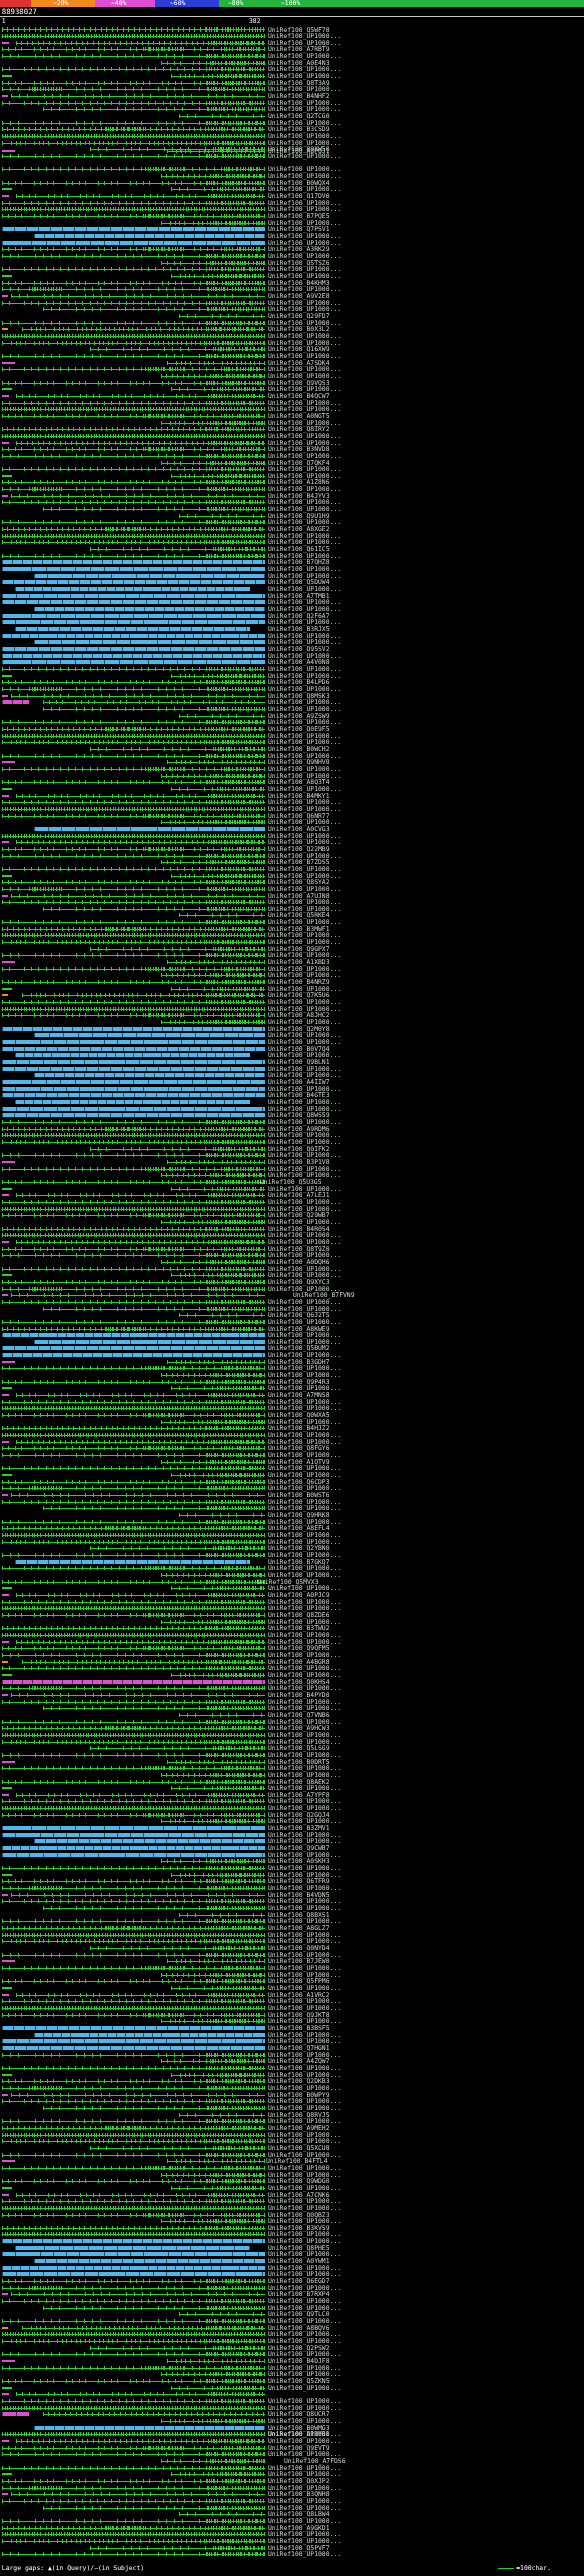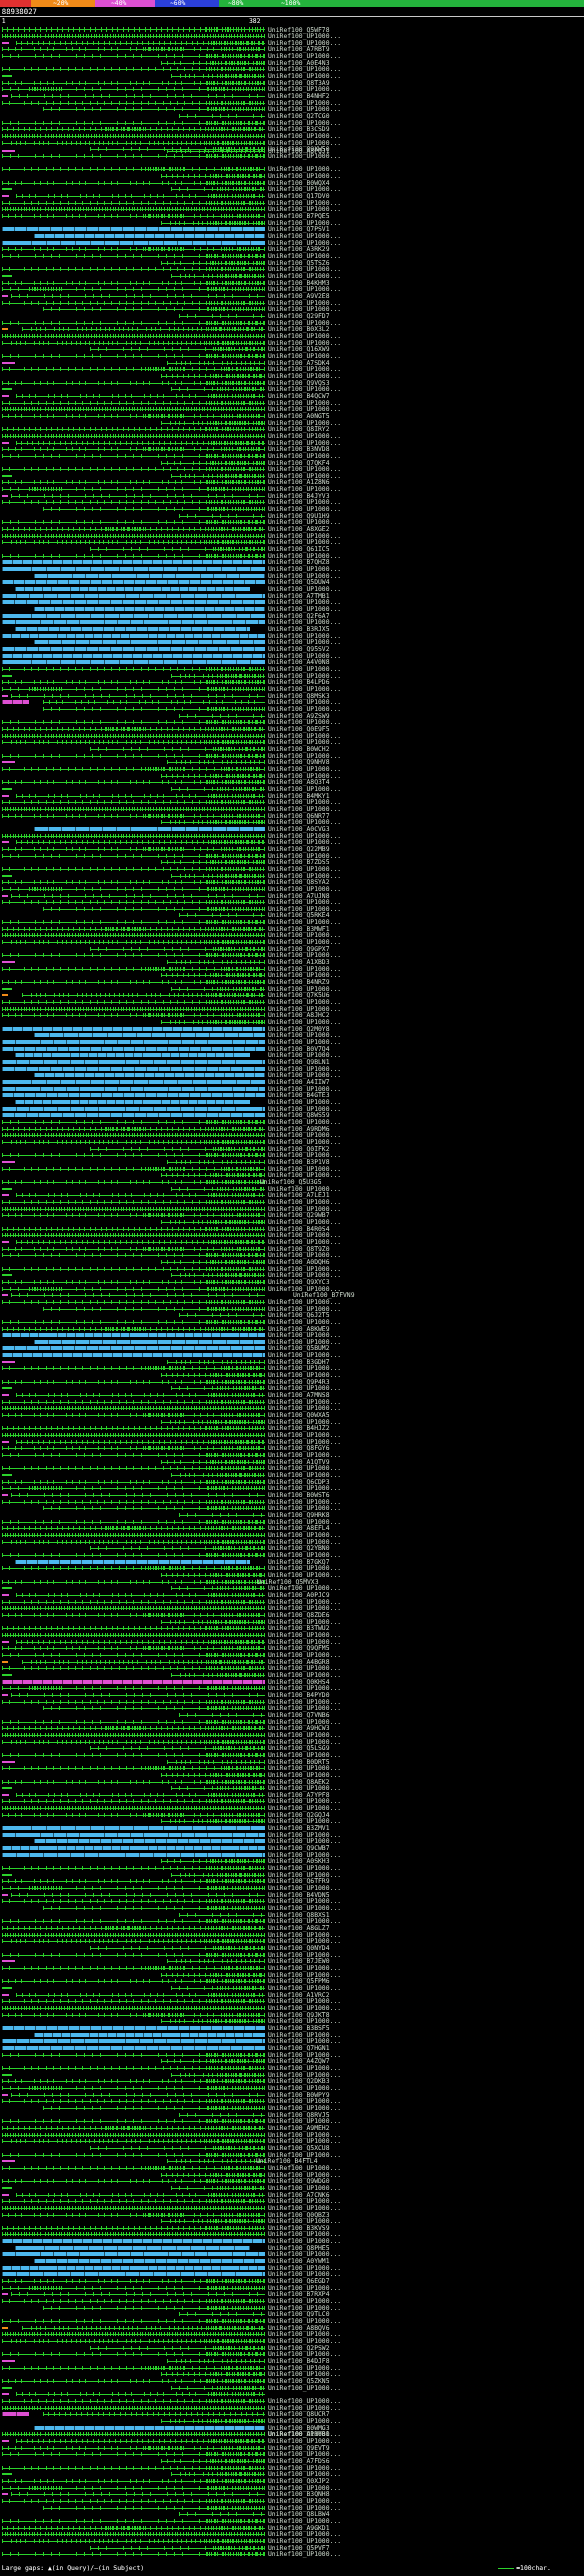--- a/index.html
+++ b/index.html
@@ -1644,21 +1644,21 @@
         <span class="hit-label" style="left: 268px;">UniRef100_Q5XCU8</span>
       </div>
       <div class="alnrow" style="top: 2152px;">
         <div class="seg seg-t" style="left: 1.8px; width: 263px; --c: #2bd12b; --g: 8.2px; --g2: 14.6px;"></div>
         <div class="seg seg-d" style="left: 206px; width: 59px; --c: #2bd12b; --g: 8.2px; --g2: 14.6px;"></div>
         <span class="hit-label" style="left: 268px;">UniRef100_UP1000...</span>
       </div>
       <div class="alnrow" style="top: 2158px;">
         <div class="seg seg-s" style="left: 1.8px; width: 13px; --c: #dd4fd2; --g: 5.5px; --g2: 12.8px;"></div>
         <div class="seg seg-t" style="left: 167px; width: 98px; --c: #2bd12b; --g: 4.6px; --g2: 12.8px;"></div>
-        <span class="hit-label" style="left: 256px;">UniRef100_B4FTL4</span>
+        <span class="hit-label" style="left: 266px;">UniRef100_B4FTL4</span>
       </div>
       <div class="alnrow" style="top: 2165px;">
         <div class="seg seg-t" style="left: 1.8px; width: 263px; --c: #2bd12b; --g: 7.3px; --g2: 11px;"></div>
         <div class="seg seg-d" style="left: 145px; width: 40px; --c: #2bd12b; --g: 4.6px; --g2: 11px;"></div>
         <div class="seg seg-d" style="left: 221px; width: 44px; --c: #2bd12b; --g: 4.6px; --g2: 11px;"></div>
         <span class="hit-label" style="left: 268px;">UniRef100_UP1000...</span>
       </div>
       <div class="alnrow" style="top: 2172px;">
         <div class="seg seg-t" style="left: 161px; width: 104px; --c: #2bd12b; --g: 5.5px; --g2: 9.1px;"></div>
         <div class="seg seg-d" style="left: 210px; width: 55px; --c: #2bd12b; --g: 5.5px; --g2: 9.1px;"></div>
@@ -1867,21 +1867,21 @@
         <span class="hit-label" style="left: 268px;">UniRef100_Q9EVT9</span>
       </div>
       <div class="alnrow" style="top: 2451px;">
         <div class="seg seg-t" style="left: 1.8px; width: 263px; --c: #2bd12b; --g: 8.2px; --g2: 9.1px;"></div>
         <div class="seg seg-d" style="left: 206px; width: 59px; --c: #2bd12b; --g: 8.2px; --g2: 9.1px;"></div>
         <span class="hit-label" style="left: 268px;">UniRef100_UP1000...</span>
       </div>
       <div class="alnrow" style="top: 2458px;">
         <div class="seg seg-t" style="left: 161px; width: 104px; --c: #2bd12b; --g: 6.4px; --g2: 13.7px;"></div>
         <div class="seg seg-d" style="left: 210px; width: 55px; --c: #2bd12b; --g: 6.4px; --g2: 13.7px;"></div>
-        <span class="hit-label" style="left: 268px;">UniRef100_A7FDS6</span>
+        <span class="hit-label" style="left: 284px;">UniRef100_A7FDS6</span>
       </div>
       <div class="alnrow" style="top: 2465px;">
         <div class="seg seg-t" style="left: 1.8px; width: 263px; --c: #2bd12b; --g: 7.3px; --g2: 12px;"></div>
         <div class="seg seg-d" style="left: 206px; width: 59px; --c: #2bd12b; --g: 7.3px; --g2: 12px;"></div>
         <span class="hit-label" style="left: 268px;">UniRef100_UP1000...</span>
       </div>
       <div class="alnrow" style="top: 2471px;">
         <div class="seg seg-s" style="left: 1.8px; width: 10.4px; --c: #2bd12b; --g: 4.6px; --g2: 10px;"></div>
         <div class="seg seg-t" style="left: 171px; width: 94px; --c: #2bd12b; --g: 4.6px; --g2: 10px;"></div>
         <div class="seg seg-d" style="left: 217px; width: 48px; --c: #2bd12b; --g: 5.5px; --g2: 10px;"></div>

